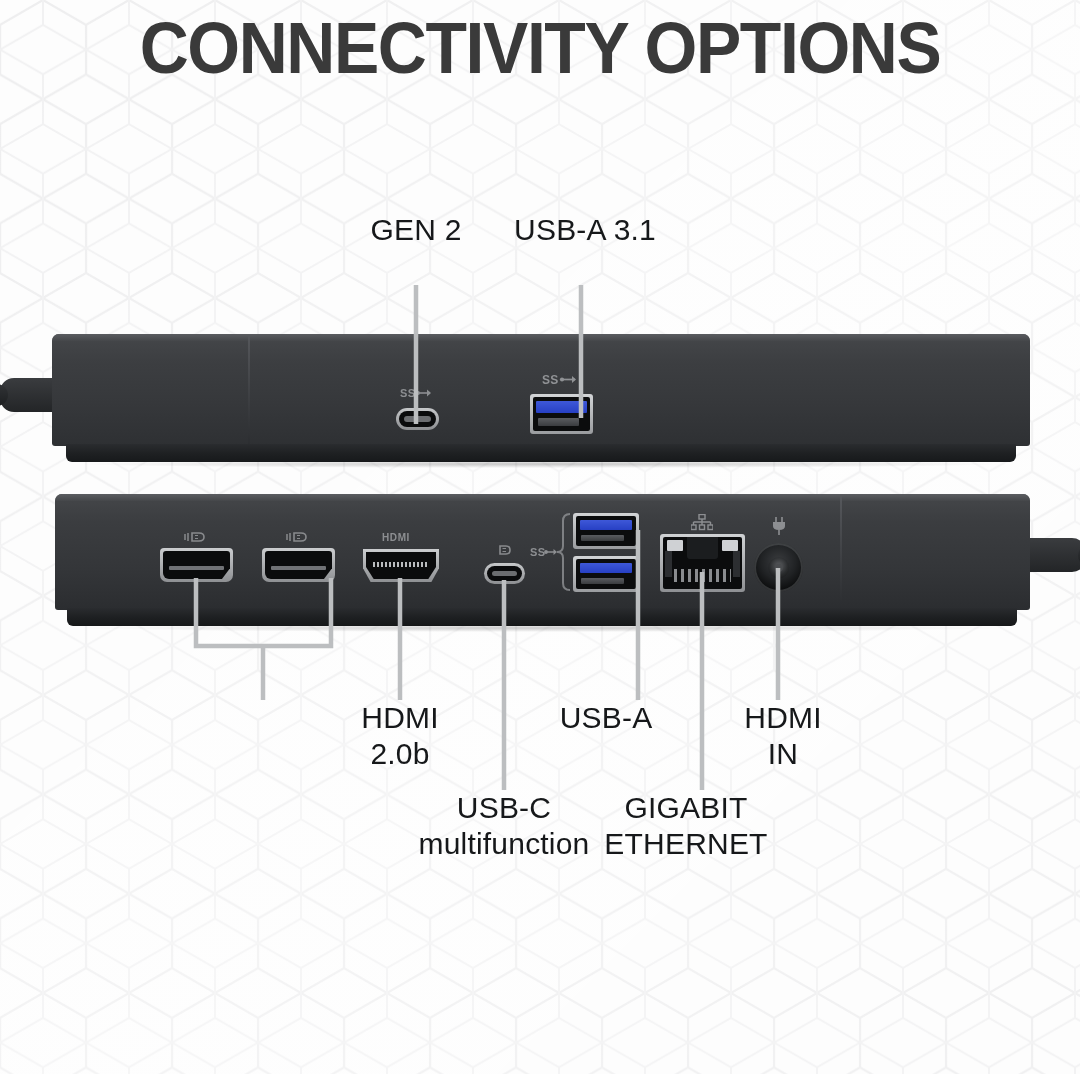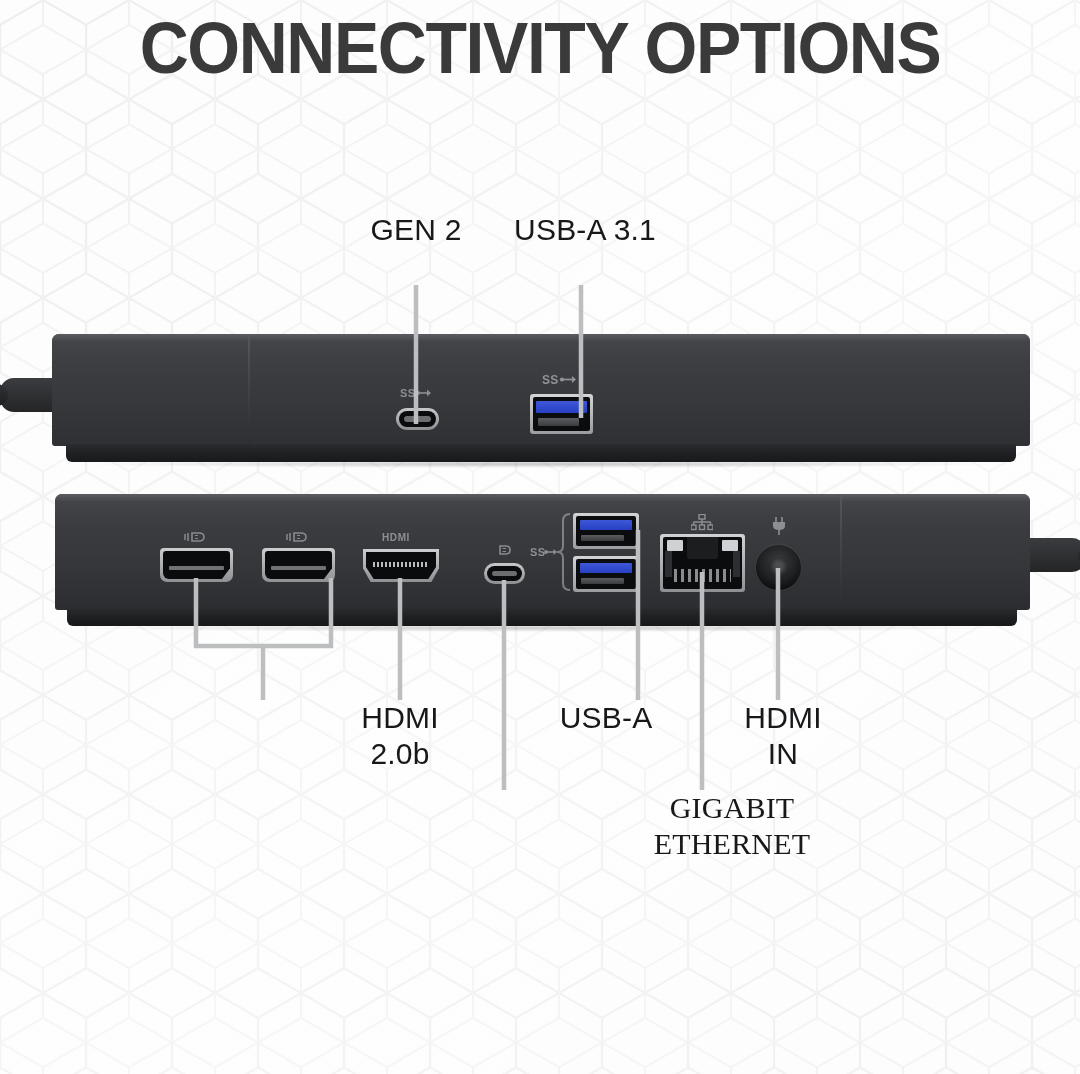--- a/index.html
+++ b/index.html
@@ -501,19 +501,23 @@
 
   <div class="lbl" style="left:456px; top:700px; width:300px;">
     <span>USB-A</span>
   </div>
 
   <div class="lbl" style="left:633px; top:700px; width:300px;">
     <span>HDMI</span>
     <span class="l2">IN</span>
   </div>
 
-
-  <div class="lbl" style="left:582px; top:790px; width:300px;font-family:Liberation Serif, serif;">
+  <div class="lbl" style="left:354px; top:790px; width:300px;">
+    <span>USB-C</span>
+    <span class="l2">multifunction</span>
+  </div>
+
+  <div class="lbl" style="left:536px; top:790px; width:300px;">
     <span>GIGABIT</span>
     <span class="l2">ETHERNET</span>
   </div>
 
 </div>
 
 </body></html>

